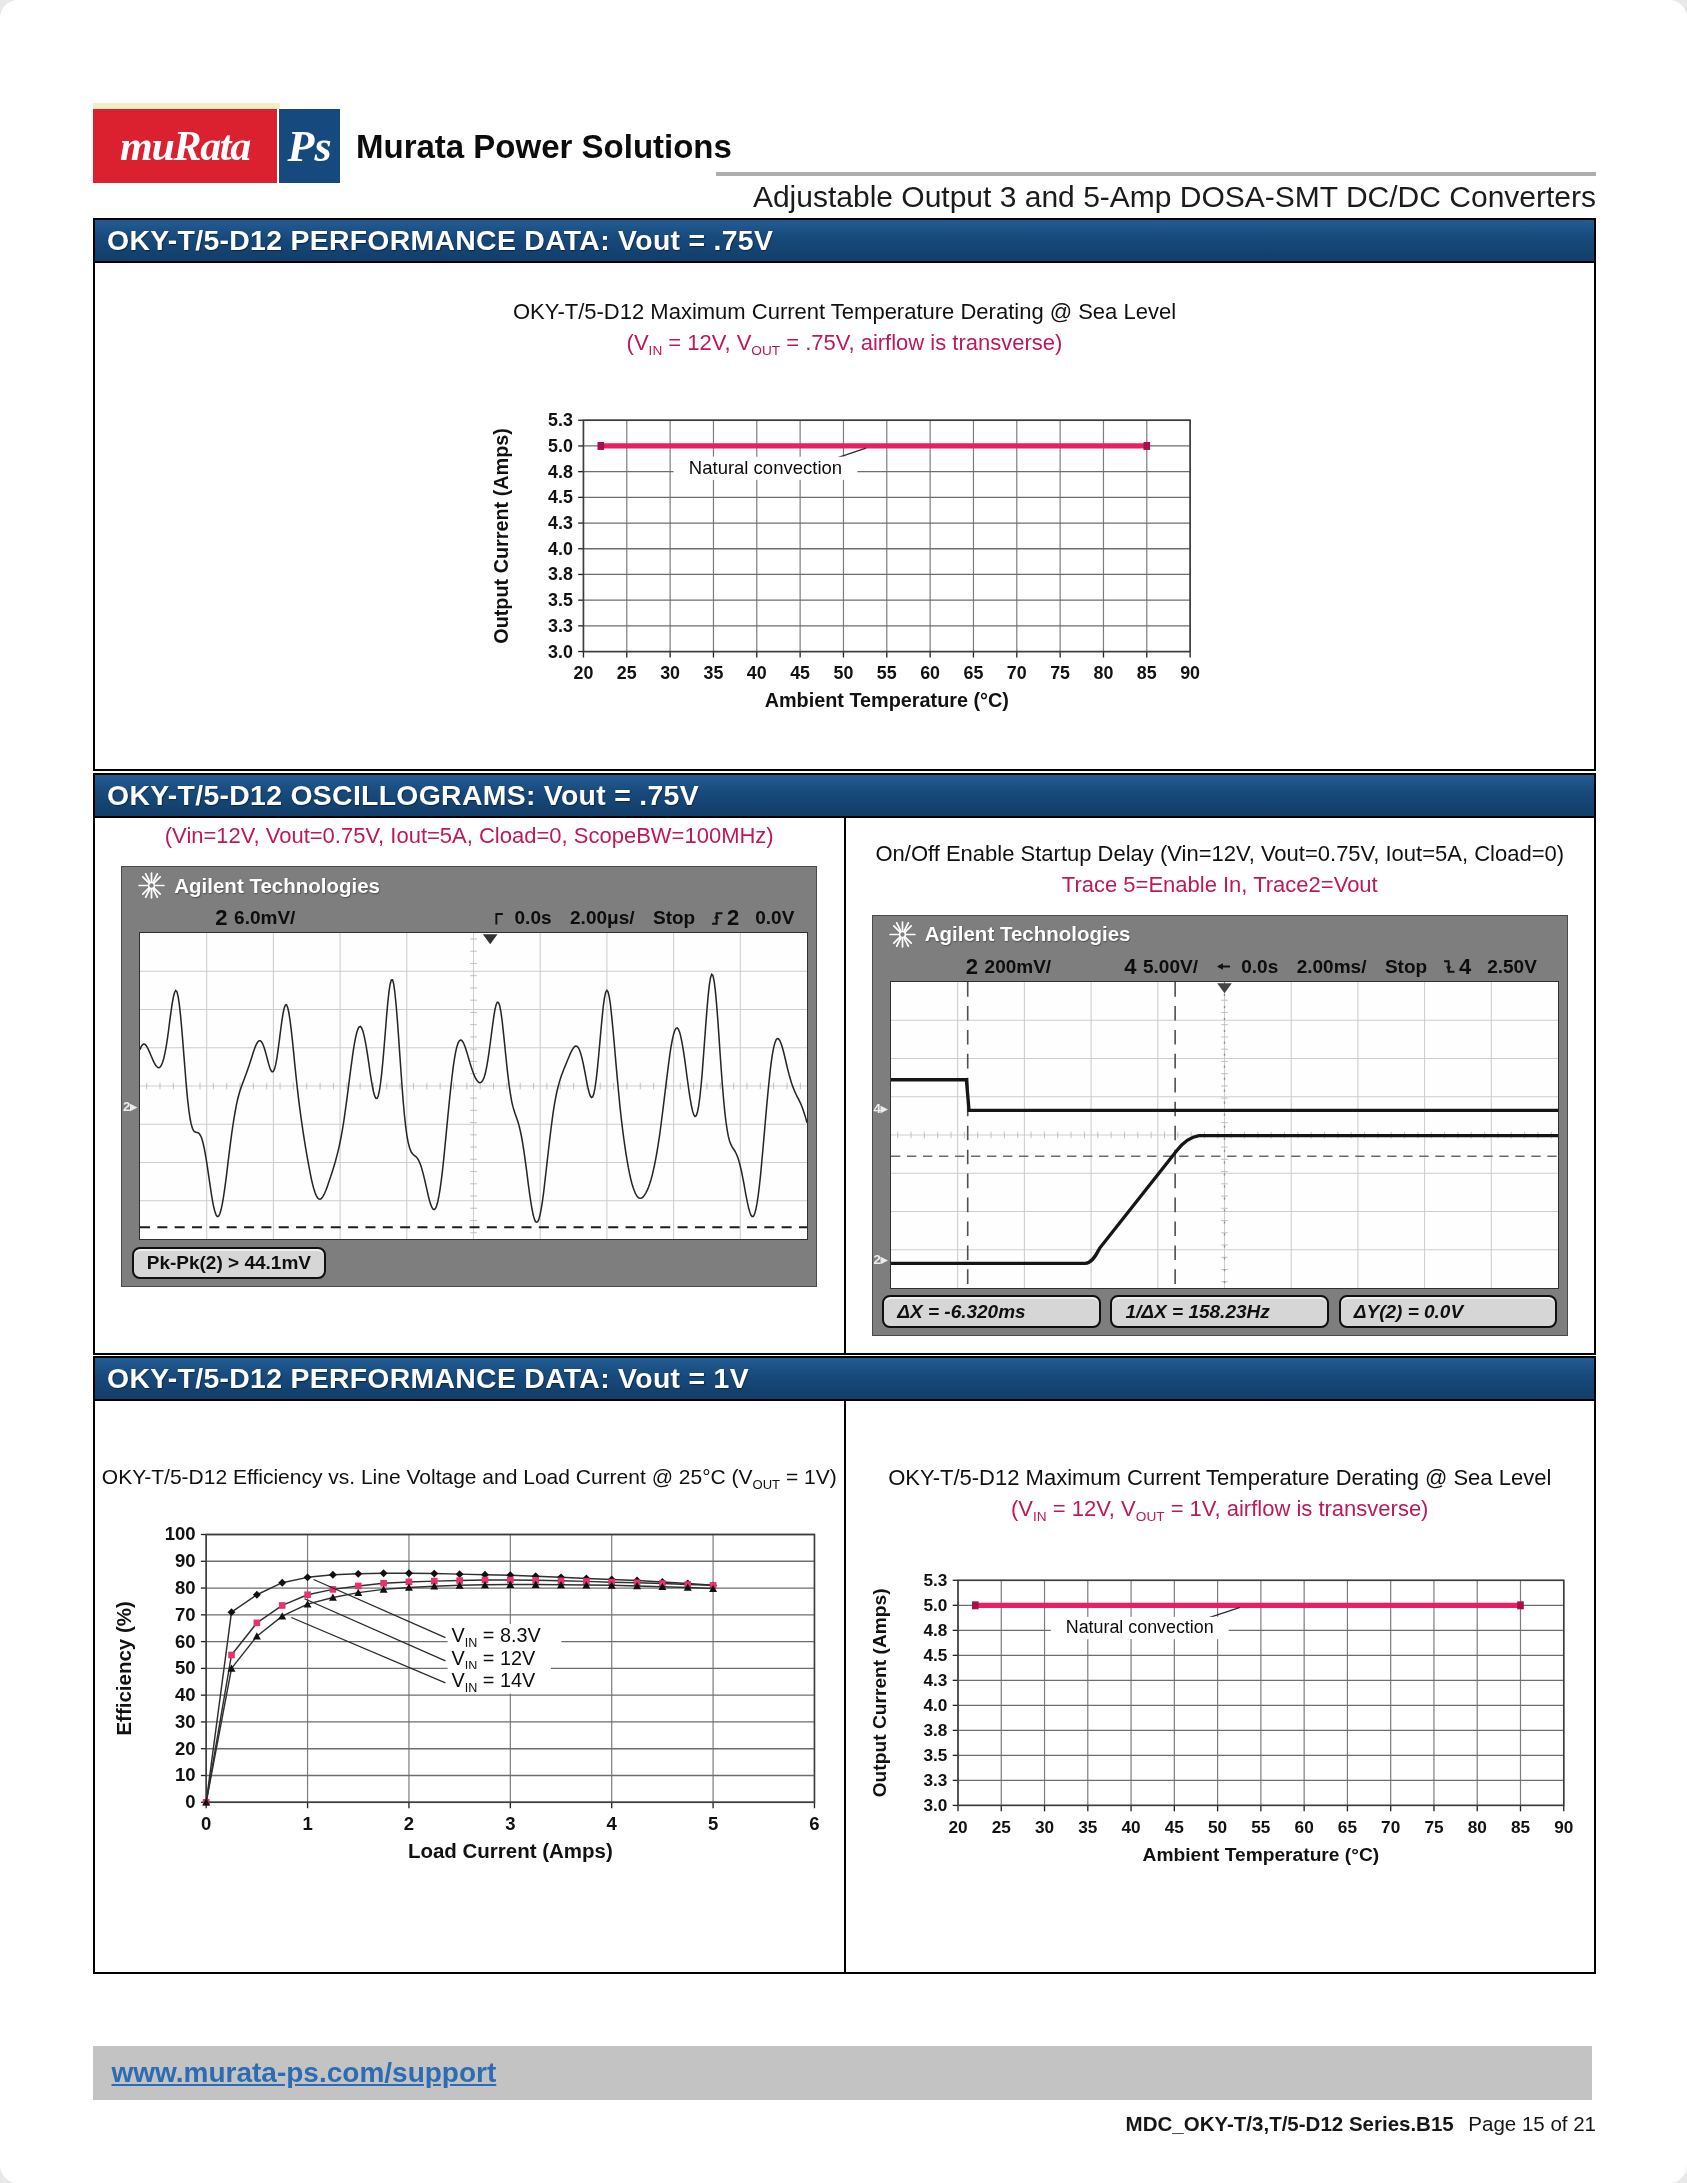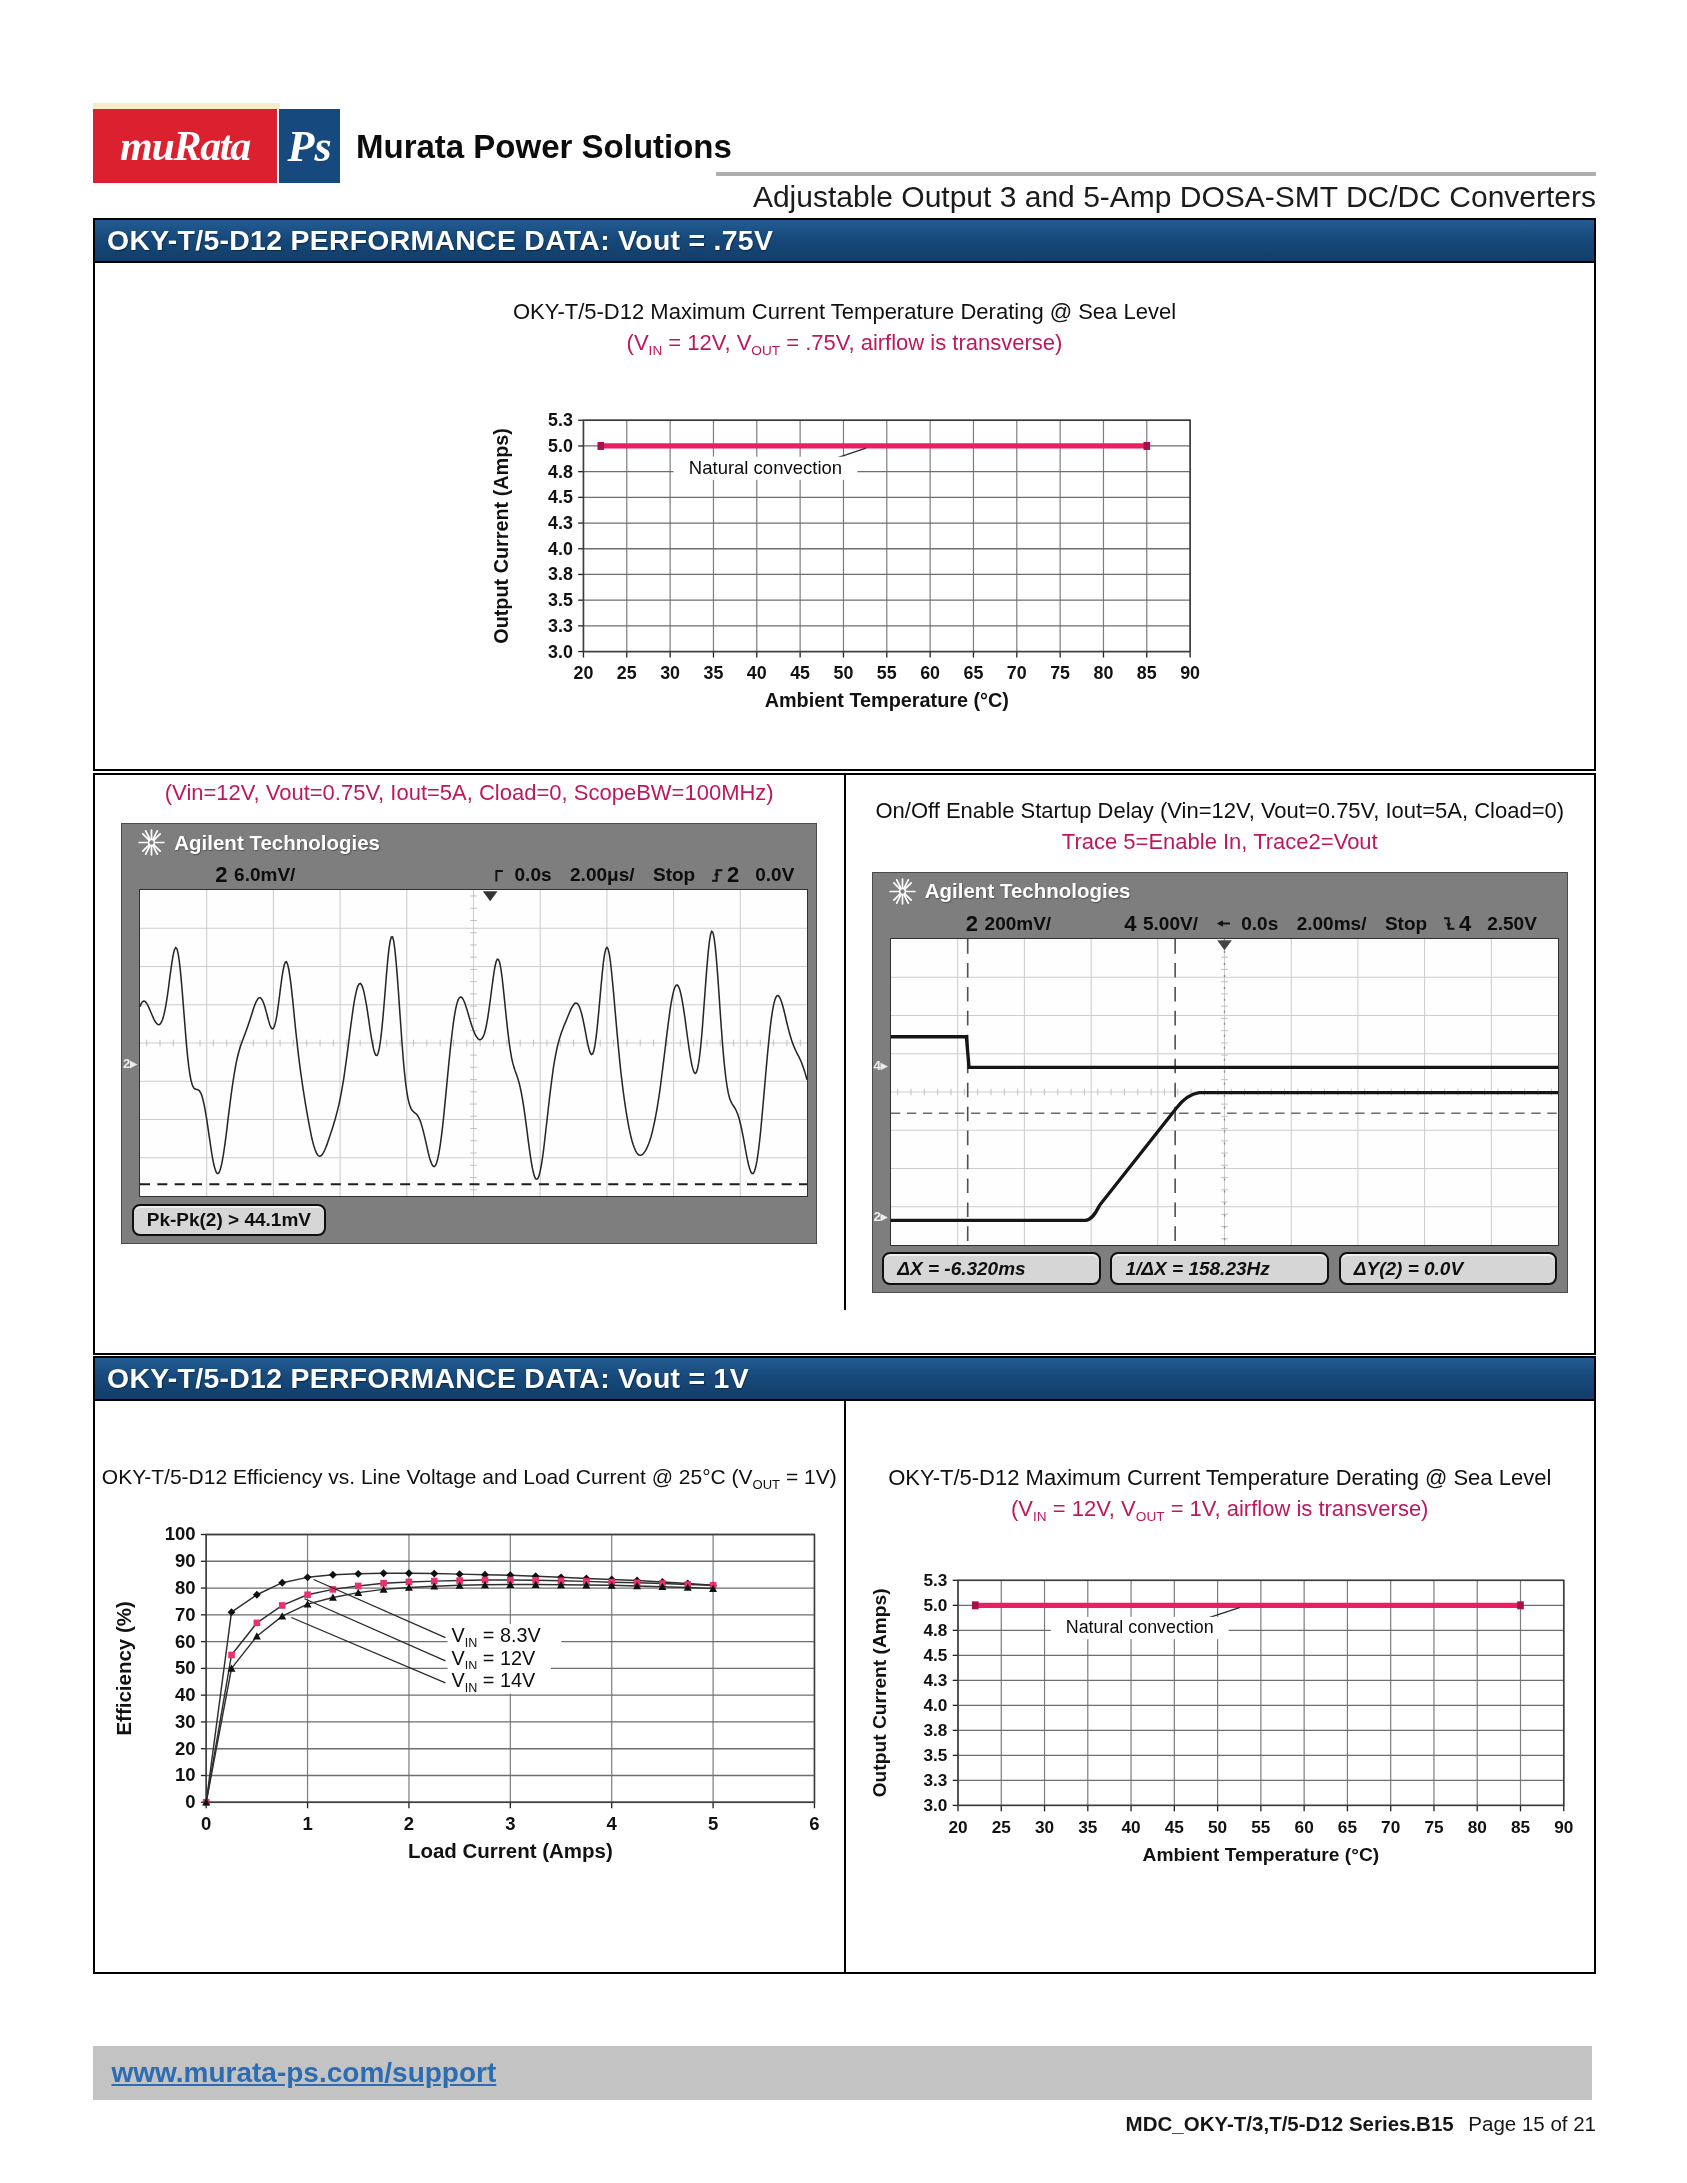--- a/index.html
+++ b/index.html
@@ -1,16 +1,16 @@
 <!DOCTYPE html>
 <html style="font-size:10.6px"><head>
 <meta charset="utf-8">
 <style>
   html,body{margin:0;padding:0;background:#e8e8e8;}
-  .page{position:relative;width:1687px;height:2183px;background:#ffffff;font-family:"Liberation Sans",sans-serif;overflow:hidden;}
+  .page{position:relative;width:1687px;height:2183px;background:#ffffff;font-family:"Liberation Sans",sans-serif;overflow:hidden;border-radius:18px;}
 
   
   #header{position:absolute;left:93px;top:98px;width:1503px;height:116px;}
   .cream-strip{position:absolute;left:0;top:5.3px;width:187px;height:6px;background:#F4EDC6;}
   .logo-red{position:absolute;left:0;top:11.2px;width:184px;height:74px;background:#DB202F;display:flex;align-items:center;justify-content:center;}
   .logo-red span{font:italic 700 42px "Liberation Serif",serif;color:#fff;letter-spacing:-1.3px;}
   .logo-ps{position:absolute;left:186px;top:11.2px;width:61px;height:74px;background:#164A7F;display:flex;align-items:center;justify-content:center;}
   .logo-ps span{font:italic 700 44px "Liberation Serif",serif;color:#fff;}
   .company{position:absolute;left:263px;top:30px;font:700 33px "Liberation Sans",sans-serif;color:#0c0c0c;white-space:nowrap;}
   .brand-row{position:absolute;right:0;top:10.6px;height:57px;display:flex;align-items:flex-end;}
@@ -171,20 +171,23 @@
             <rect x="286.36" y="69.1288888888888" width="278.08" height="35" fill="#fff"></rect>
             <text x="425.4" y="94.8888888888888" text-anchor="middle" font-family="Liberation Sans,sans-serif" font-size="28" fill="#0d0d0d">Natural convection</text>
             <text x="609" y="448" text-anchor="middle" font-family="Liberation Sans,sans-serif" font-weight="700" font-size="30" fill="#111">Ambient Temperature (°C)</text>
             <text x="36" y="189" text-anchor="middle" transform="rotate(-90 36 189)" font-family="Liberation Sans,sans-serif" font-weight="700" font-size="30" fill="#111">Output Current (Amps)</text>
           </svg>
       </div>
     </div>
   </div>
 
   <div class="section" id="sec2">
+    <div class="sec-bar">
+        <span>OKY-T/5-D12 OSCILLOGRAMS: Vout = .75V</span>
+      </div>
     <div class="sec-body">
       <div class="cols">
 
         <div class="col">
           <div class="chart-sub">(Vin=12V, Vout=0.75V, Iout=5A, Cload=0, ScopeBW=100MHz)</div>
           <div class="scope">
             <div class="scope-head">
               <svg width="29" height="29" viewBox="0 0 40 40">
                 <g stroke="#fff" stroke-width="2.4" stroke-linecap="round">
                   <line x1="20" y1="3" x2="20" y2="37"></line>

